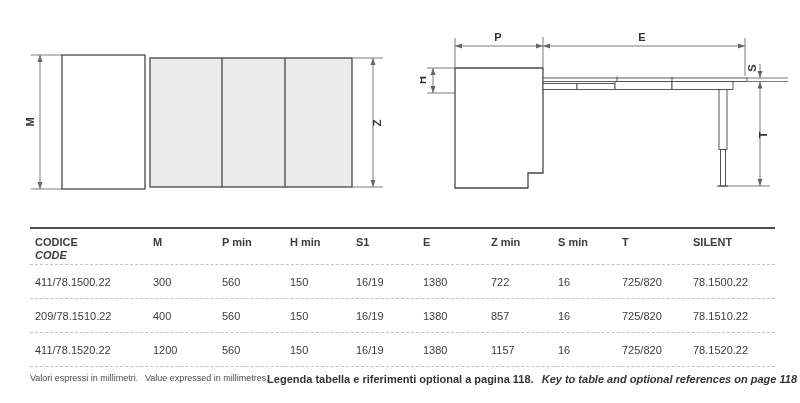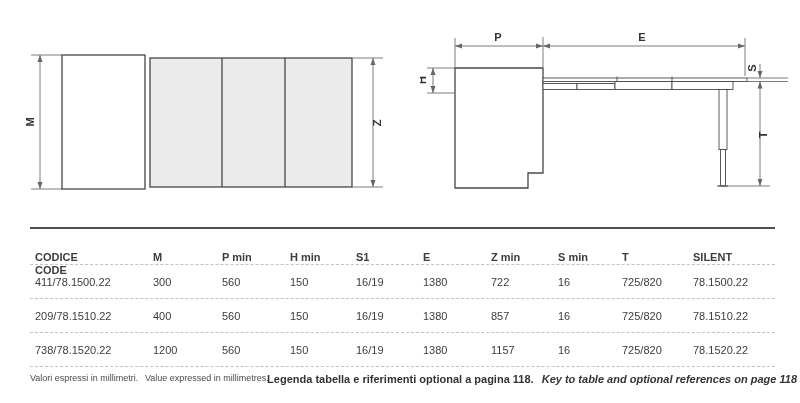--- a/index.html
+++ b/index.html
@@ -21,26 +21,26 @@
   .spec-table{position:absolute;left:30px;top:227px;width:745px;font-size:11px;}
   .t-row{
     display:grid;
     grid-template-columns:123px 69px 68px 66px 67px 68px 67px 64px 71px 1fr;
     align-items:center;
     border-bottom:1px dashed #c2c2c2;
   }
   .t-head{
     border-top:2px solid #4f4f4f;
     font-weight:bold;height:38px;align-items:start;
-    padding-top:22px;box-sizing:border-box;
+    padding-top:7px;box-sizing:border-box;
   }
   .t-data{height:33px;}
   .cell{white-space:nowrap;}
   .cell.first{padding-left:5px;}
-  .code-en{font-weight:bold;margin-top:1px;}
+  .code-en{font-style:italic;font-weight:bold;margin-top:1px;}
 
   
   .fn-left{position:absolute;left:30px;top:373px;font-size:9px;color:#4a4a4a;white-space:nowrap;}
   .fn-left .en{margin-left:4px;}
   .fn-right{position:absolute;right:3px;top:373px;font-size:11px;font-weight:bold;color:#333;white-space:nowrap;}
   .fn-right .en{font-style:italic;margin-left:5px;}
 </style>
 </head>
 <body>
 
@@ -165,21 +165,21 @@
     <div class="cell">150</div>
     <div class="cell">16/19</div>
     <div class="cell">1380</div>
     <div class="cell">857</div>
     <div class="cell">16</div>
     <div class="cell">725/820</div>
     <div class="cell">78.1510.22</div>
   </div>
 
   <div class="t-row t-data">
-    <div class="cell first">738/78.1520.22</div>
+    <div class="cell first">411/78.1520.22</div>
     <div class="cell">1200</div>
     <div class="cell">560</div>
     <div class="cell">150</div>
     <div class="cell">16/19</div>
     <div class="cell">1380</div>
     <div class="cell">1157</div>
     <div class="cell">16</div>
     <div class="cell">725/820</div>
     <div class="cell">78.1520.22</div>
   </div>

